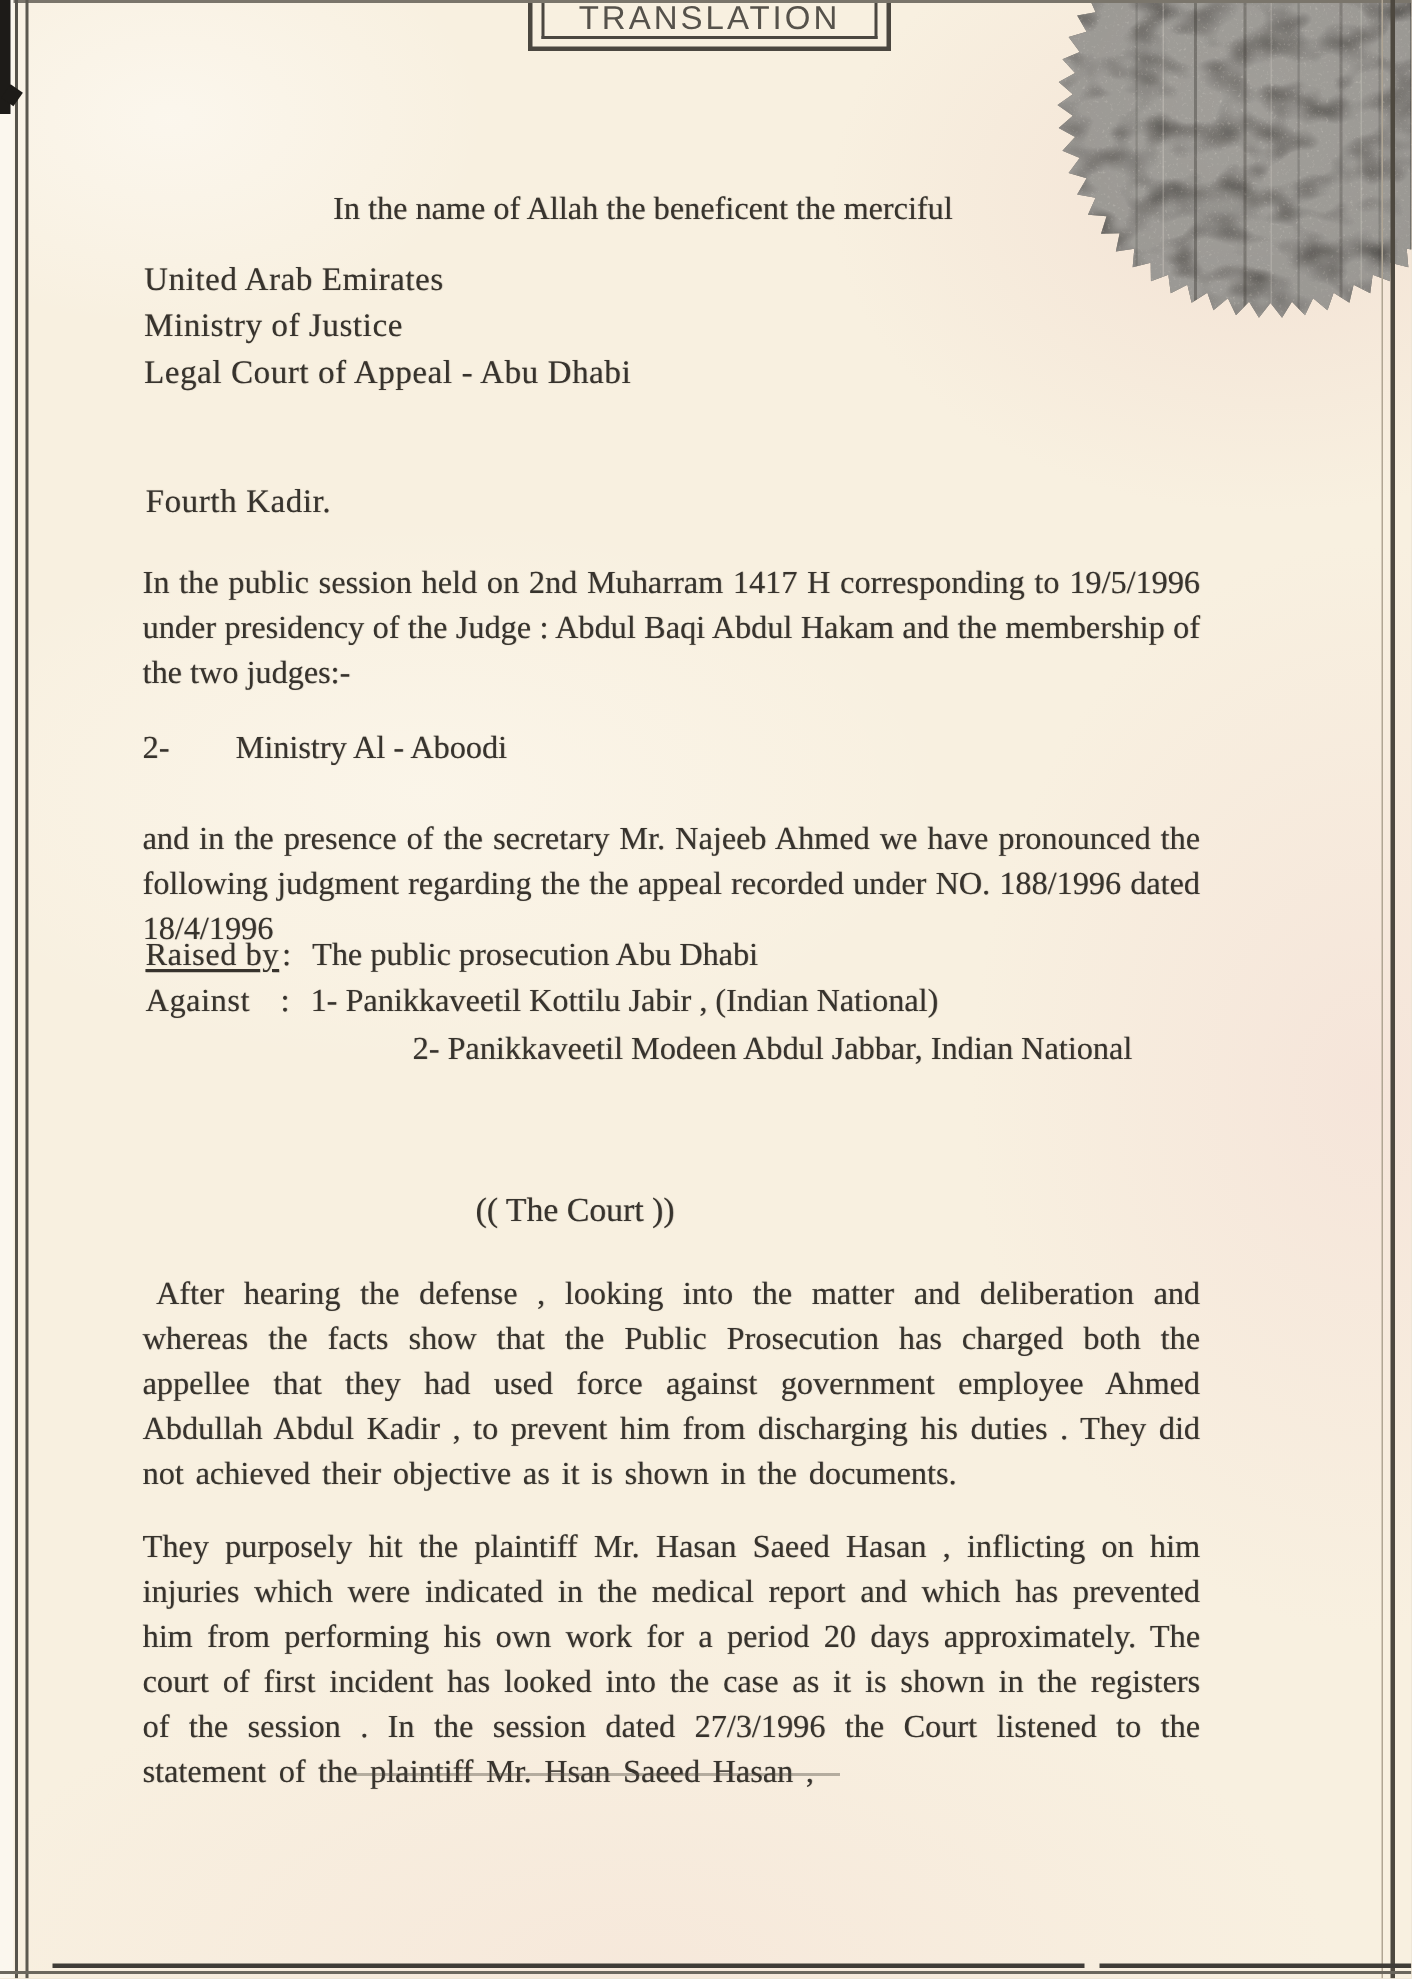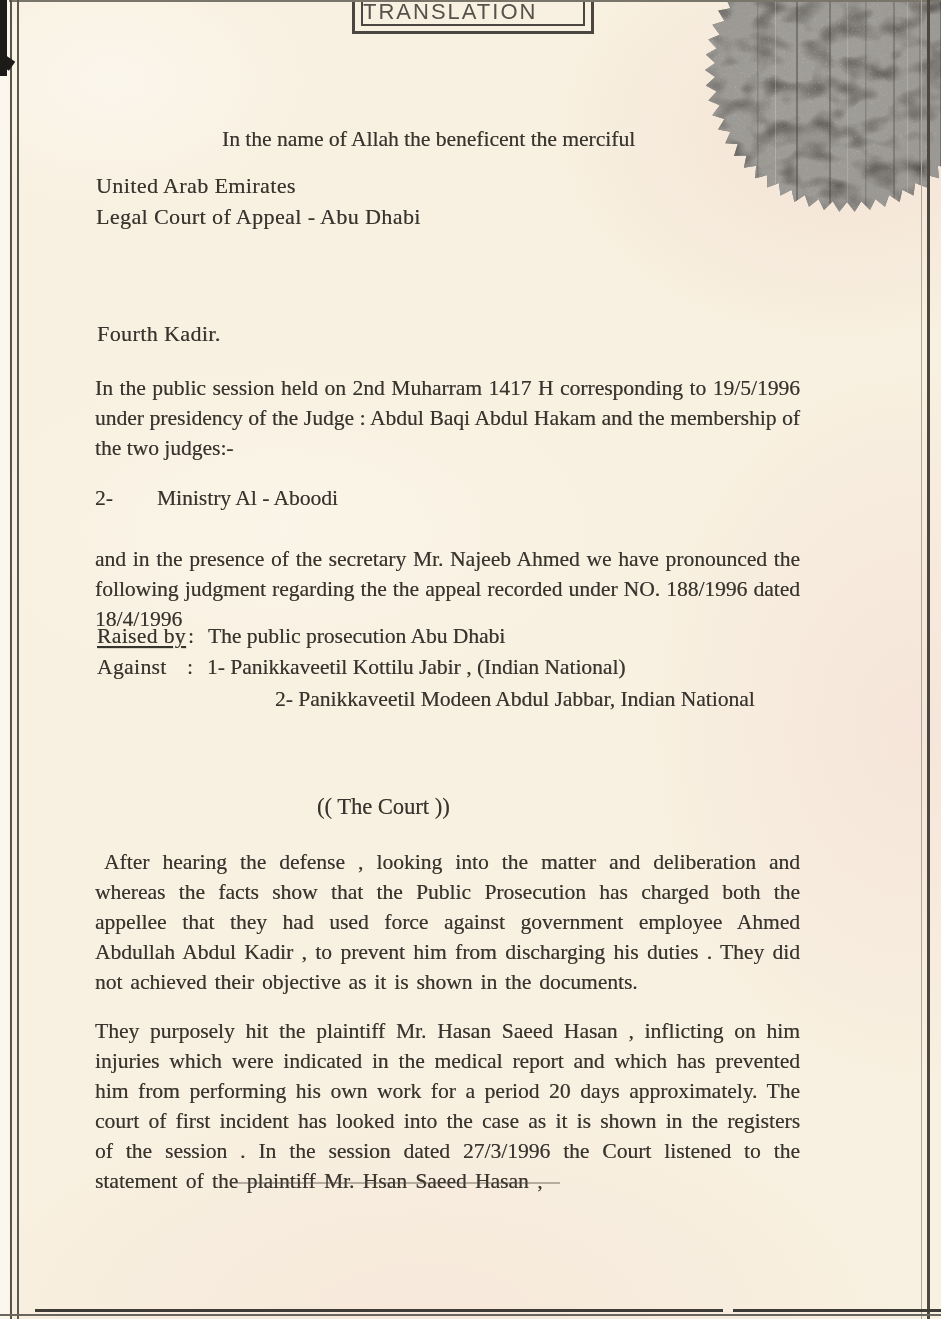--- a/index.html
+++ b/index.html
@@ -20,21 +20,21 @@
   .txt{position:absolute;font-size:21.5px;line-height:30px;z-index:2;
        text-shadow:0.3px 0.3px 0.6px rgba(52,47,40,0.55);}
   .bold{font-weight:400;letter-spacing:0.4px;}
   .just{text-align:justify;}
   .hdr{font-size:22px;line-height:31px;}
   
   .stamp-outer{position:absolute;left:352px;top:0;width:236px;height:31px;
       border:3px solid #4b4740;border-top:none;z-index:2;}
   .stamp-inner{position:absolute;left:6px;right:6px;top:0;bottom:5px;
       border:2.5px solid #4b4740;border-top:none;
-      display:flex;align-items:flex-start;}
+      display:flex;align-items:flex-start;justify-content:center;}
   .stamp-text{font-family:"Liberation Sans","DejaVu Sans",sans-serif;
       font-size:22px;letter-spacing:2px;color:#56524b;line-height:24px;}
   
   .edge{position:absolute;z-index:3;}
   .seal-wrap{position:absolute;left:697px;top:-80px;width:300px;height:300px;z-index:1;}
   
   .kv-label{display:inline-block;min-width:88px;}
   .kv-sep{display:inline-block;margin:0 14px 0 2px;}
   .ul{text-decoration:underline;text-underline-offset:3px;}
   .judge-num{display:inline-block;width:62px;}
@@ -101,20 +101,21 @@
   <div class="edge" style="left:927px;top:0;width:3px;height:1319px;background:#4d483f;"></div>
   <div class="edge" style="left:230px;top:1182px;width:330px;height:1.5px;background:rgba(80,75,65,0.4);"></div>
   <div class="edge" style="left:35px;top:1309px;width:688px;height:2.5px;background:#3f3c37;"></div>
   <div class="edge" style="left:733px;top:1309px;width:208px;height:2.5px;background:#3f3c37;"></div>
   <div class="edge" style="left:0;top:1314px;width:941px;height:2px;background:#6b675e;"></div>
 
   <div class="txt" style="left:222px;top:124px;">In the name of Allah the beneficent the merciful</div>
 
   <div class="txt bold hdr" style="left:96px;top:170px;">
     <div>United Arab Emirates</div>
+    <div>Ministry of Justice</div>
     <div>Legal Court of Appeal - Abu Dhabi</div>
   </div>
 
   <div class="txt bold hdr" style="left:97px;top:318px;">Fourth Kadir.</div>
 
   <div class="txt just" style="left:95px;top:373px;width:705px;">In the public session held on 2nd Muharram 1417 H corresponding to 19/5/1996 under presidency of the Judge :  Abdul Baqi Abdul Hakam and the membership of the two judges:-</div>
 
   <div class="txt" style="left:95px;top:483px;">
     <div><span class="judge-num">2-</span><span>Ministry Al - Aboodi</span></div>
   </div>

